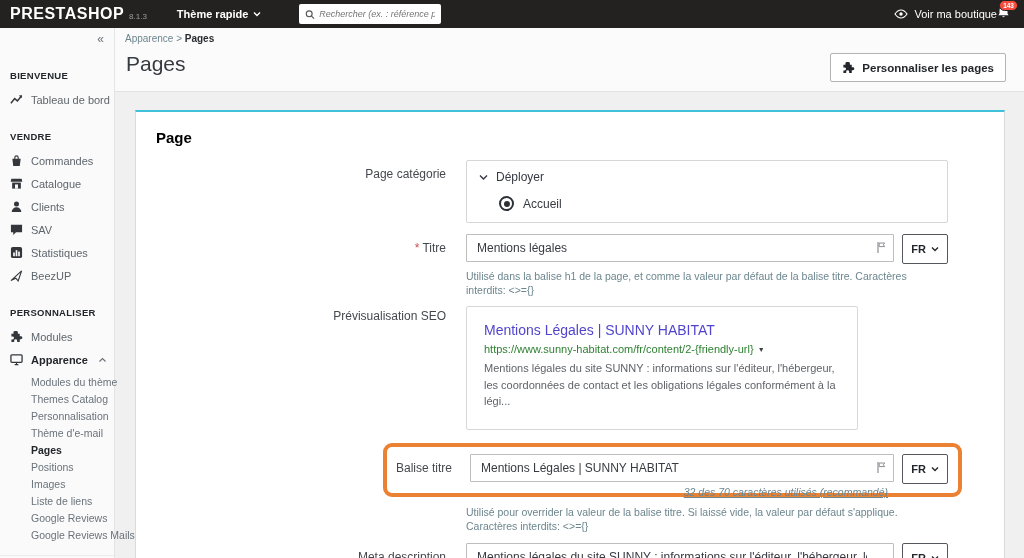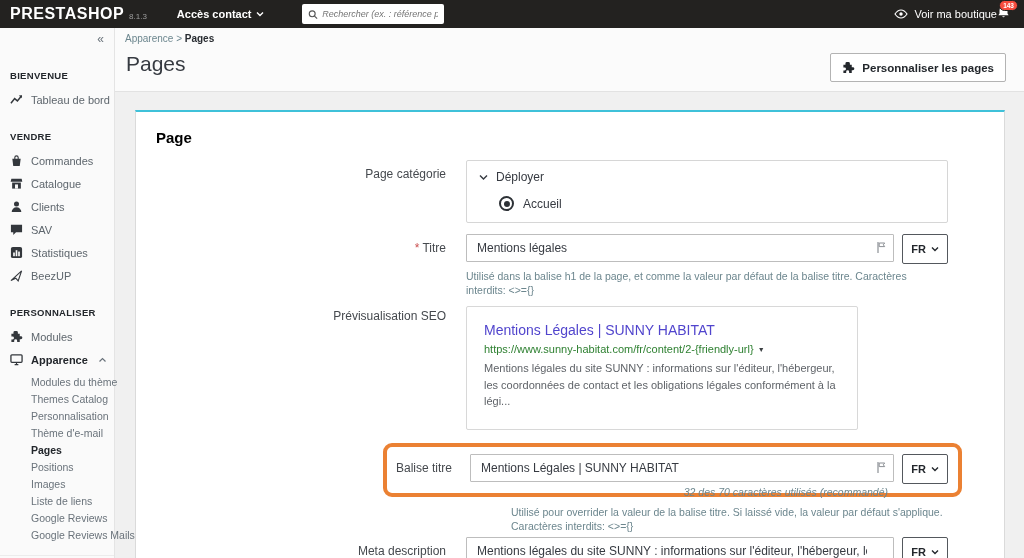--- a/index.html
+++ b/index.html
@@ -70,32 +70,32 @@
   .seo-box { width:392px; border:1px solid #d8d8d8; border-radius:2px; background:#fff; padding:15px 17px 19px; }
   .seo-title { font-size:14px; color:#5145cd; margin-bottom:5px; cursor:pointer; }
   .seo-url { font-size:11px; color:#2f8132; display:flex; align-items:center; gap:4px; margin-bottom:5px; }
   .seo-url .tri { color:#3c4043; font-size:7px; }
   .seo-desc { font-size:11px; color:#5f6368; line-height:1.5; }
 
   
   .hl-wrap { margin-left:247px; margin-right:42px; border:4px solid #eb8133; border-radius:9px; display:flex; align-items:flex-start; padding:7px 10px 9px 0; position:relative; margin-bottom:2px; }
   .hl-label { width:83px; flex:0 0 83px; text-align:right; padding-right:18px; font-size:12px; color:#45494e; padding-top:7px; }
   .hl-field { flex:1; }
-  .hl-counter { position:absolute; right:70px; bottom:-5px; font-size:10.5px; font-style:italic; color:#6c868e; }
-  .hl-help-row { display:flex; margin-bottom:4px;padding-left:45px; }
+  .hl-counter { position:absolute; right:70px; bottom:-5px; font-size:10.5px; font-style:italic; color:#6c868e;text-decoration:underline; }
+  .hl-help-row { display:flex; margin-bottom:10px; }
   .hl-help-spacer { width:330px; flex:0 0 330px; }
 </style>
 </head>
 <body>
 
 <div class="topbar">
   <div class="brand">PRESTASHOP</div>
   <div class="version">8.1.3</div>
   <div class="quick">
-    <span>Accès contact</span>
+    <span>Thème rapide</span>
     <svg width="8" height="6" viewBox="0 0 8 6">
         <path d="M1 1.5l3 3 3-3" stroke="#fff" stroke-width="1.4" fill="none"></path>
       </svg>
   </div>
   <div class="searchbox">
     <svg width="11" height="11" viewBox="0 0 14 14">
         <circle cx="6" cy="6" r="4.2" fill="none" stroke="#555" stroke-width="1.6"></circle>
         <path d="M9.3 9.3L13 13" stroke="#555" stroke-width="1.6"></path>
       </svg>
     <input placeholder="Rechercher (ex. : référence produit, no" style="">

